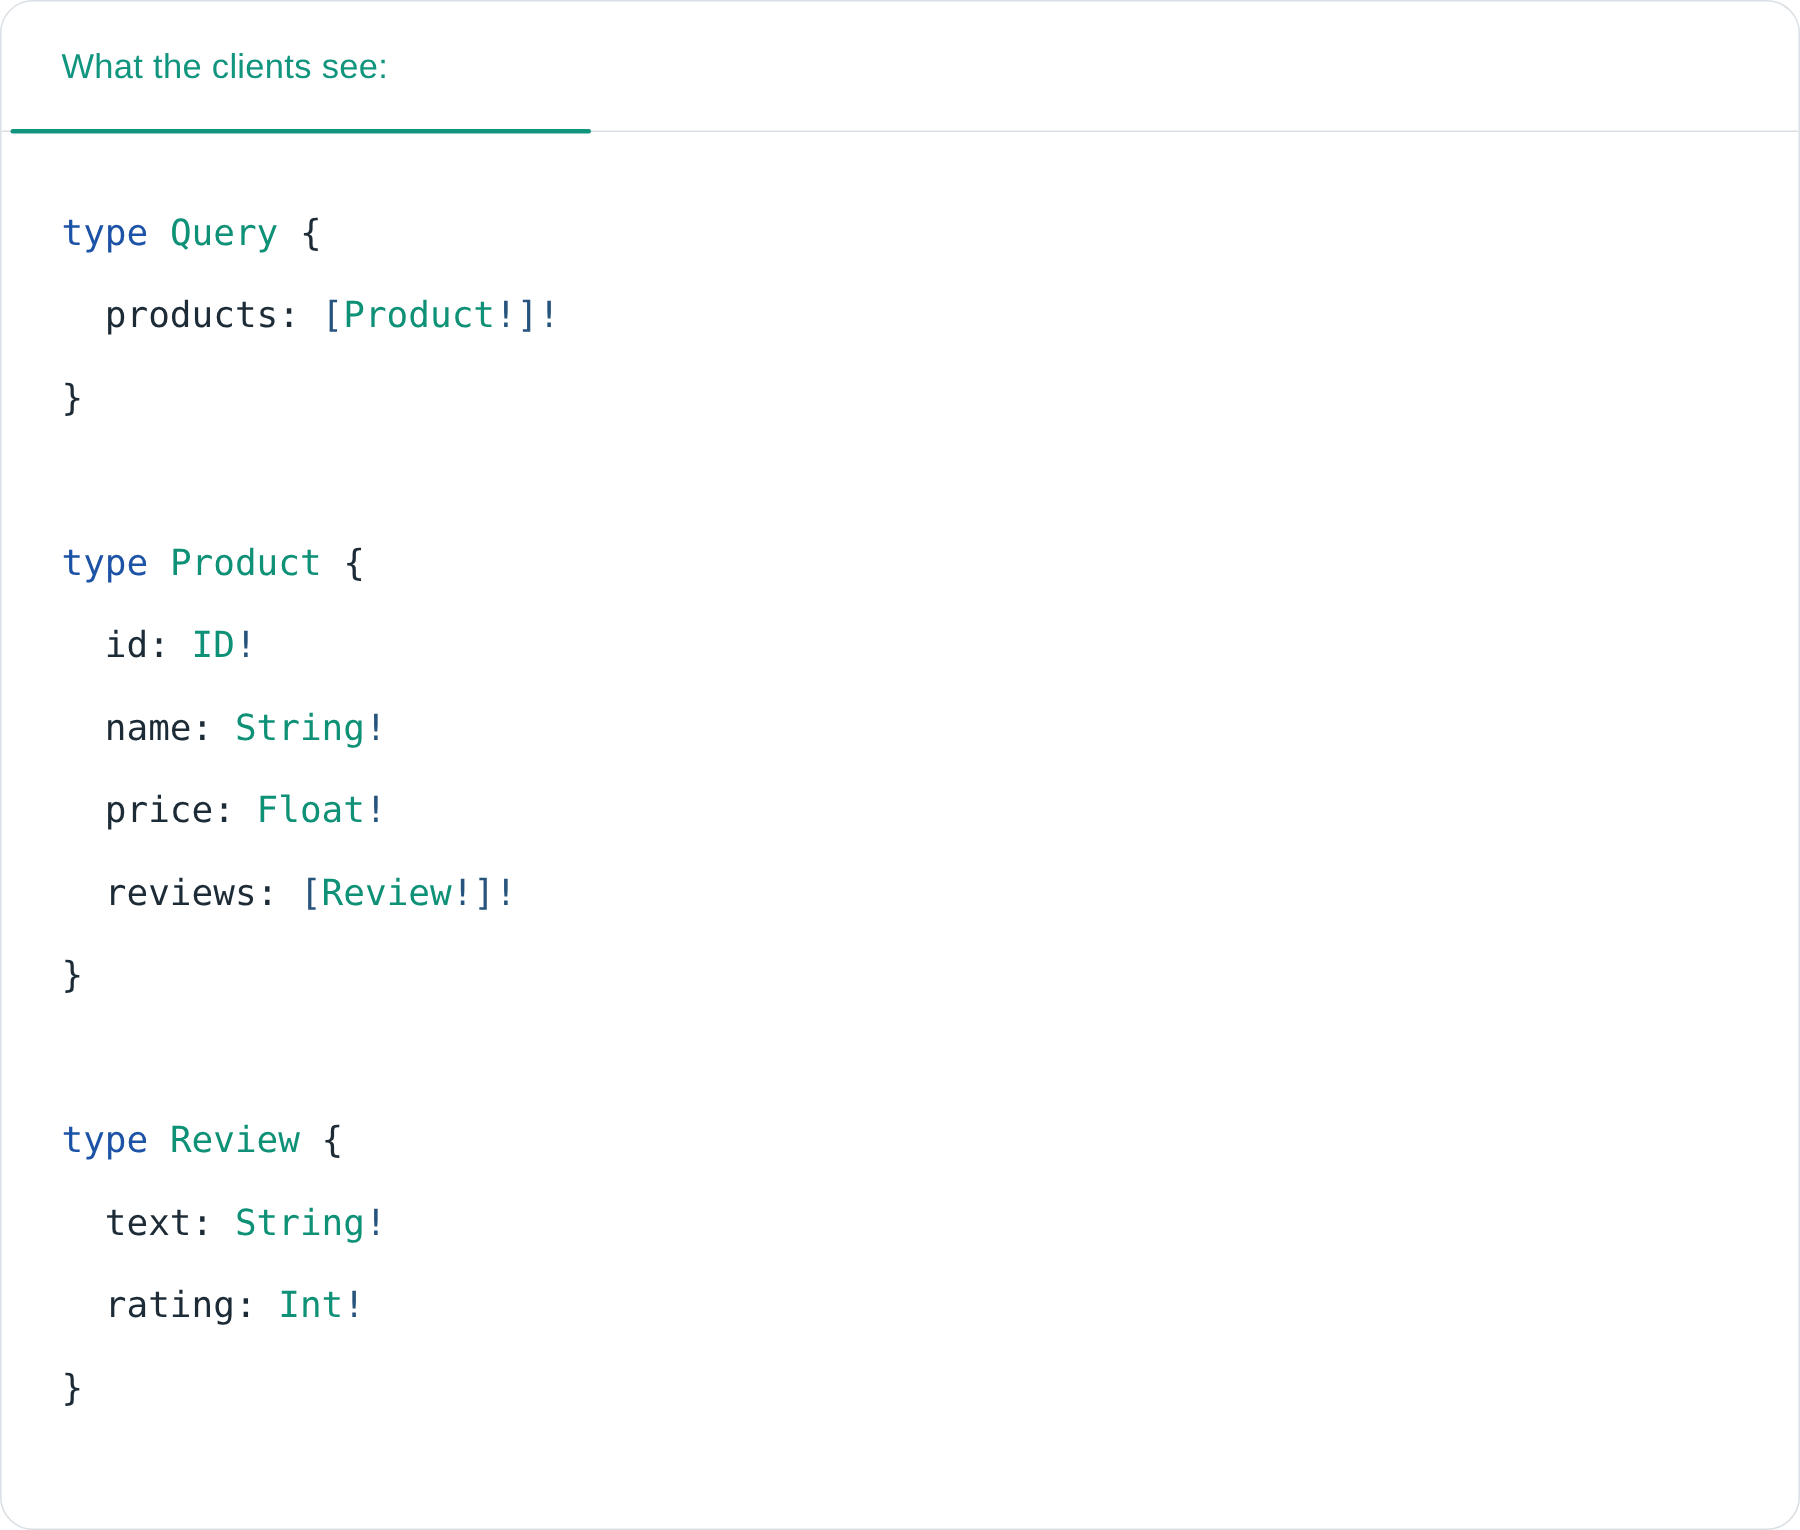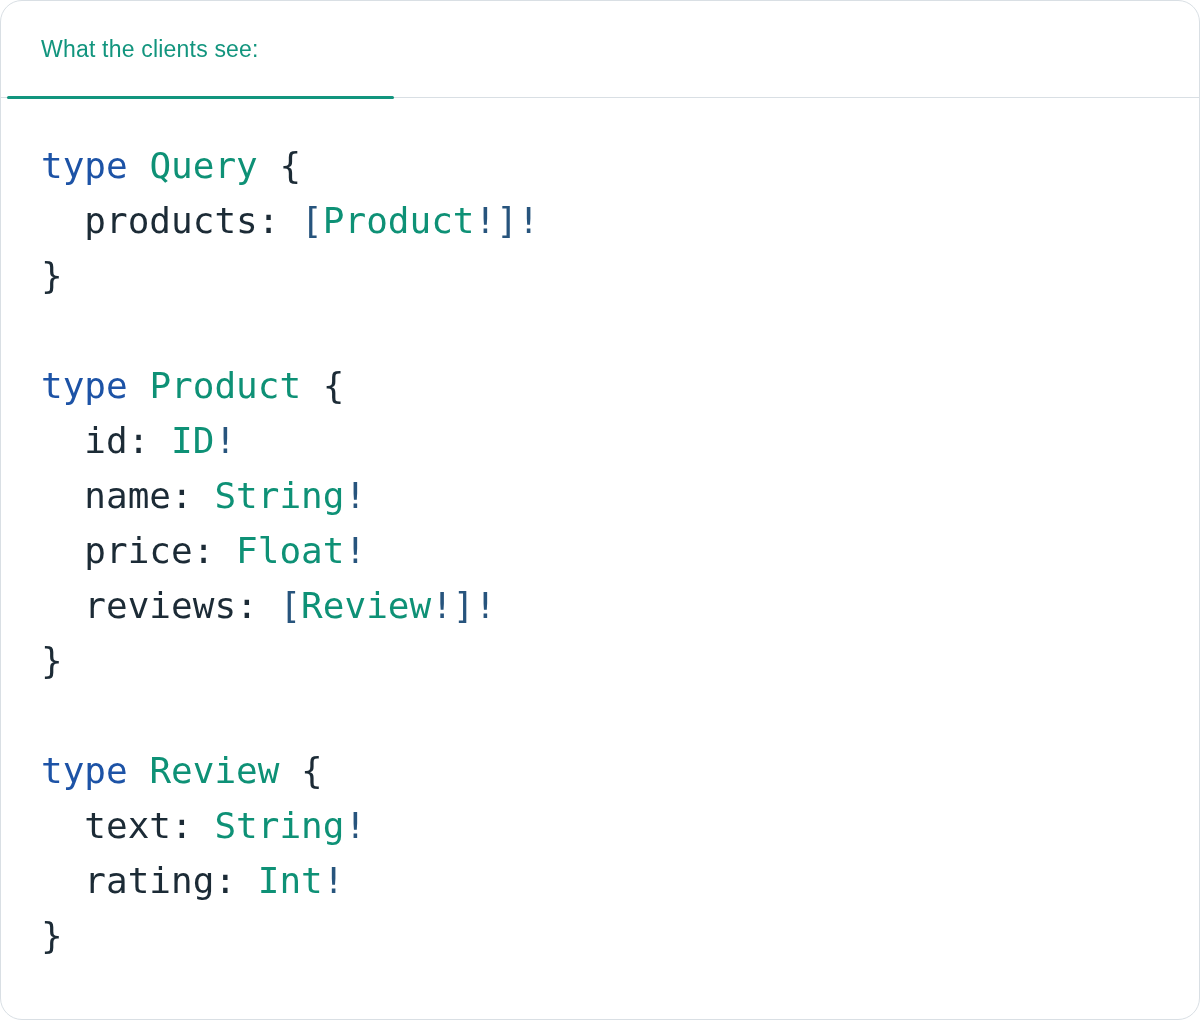--- a/index.html
+++ b/index.html
@@ -21,21 +21,21 @@
     position: relative;
     width: 1200px;
     height: 1020px;
     background: #ffffff;
     border: 1px solid var(--border-gray);
     border-radius: 22px;
     overflow: hidden;
   }
   .panel-header {
     position: relative;
-    height: 97px;
+    height: 87px;
     border-bottom: 1px solid var(--border-gray);
     display: flex;
     align-items: center;
   }
   .tab {
     padding-left: 40px;
     font-size: 23px;
     font-weight: 500;
     color: var(--accent-teal);
     letter-spacing: 0.2px;
@@ -49,21 +49,21 @@
     left: 6px;
     bottom: -2px;
     width: 387px;
     height: 3px;
     background: var(--accent-teal);
     border-radius: 2px;
   }
   .code {
     padding: 40px 40px 40px 40px;
     font-family: "DejaVu Sans Mono", "Liberation Mono", monospace;
-    font-size: 36px;
+    font-size: 24px;
     line-height: 55px;
     white-space: pre;
   }
   .code-line {
     min-height: 55px;
   }
   .tok-kw { color: var(--keyword-blue); }
   .tok-tn { color: var(--type-teal); }
   .tok-pl { color: var(--text-dark); }
   .tok-pb { color: var(--punct-navy); }

